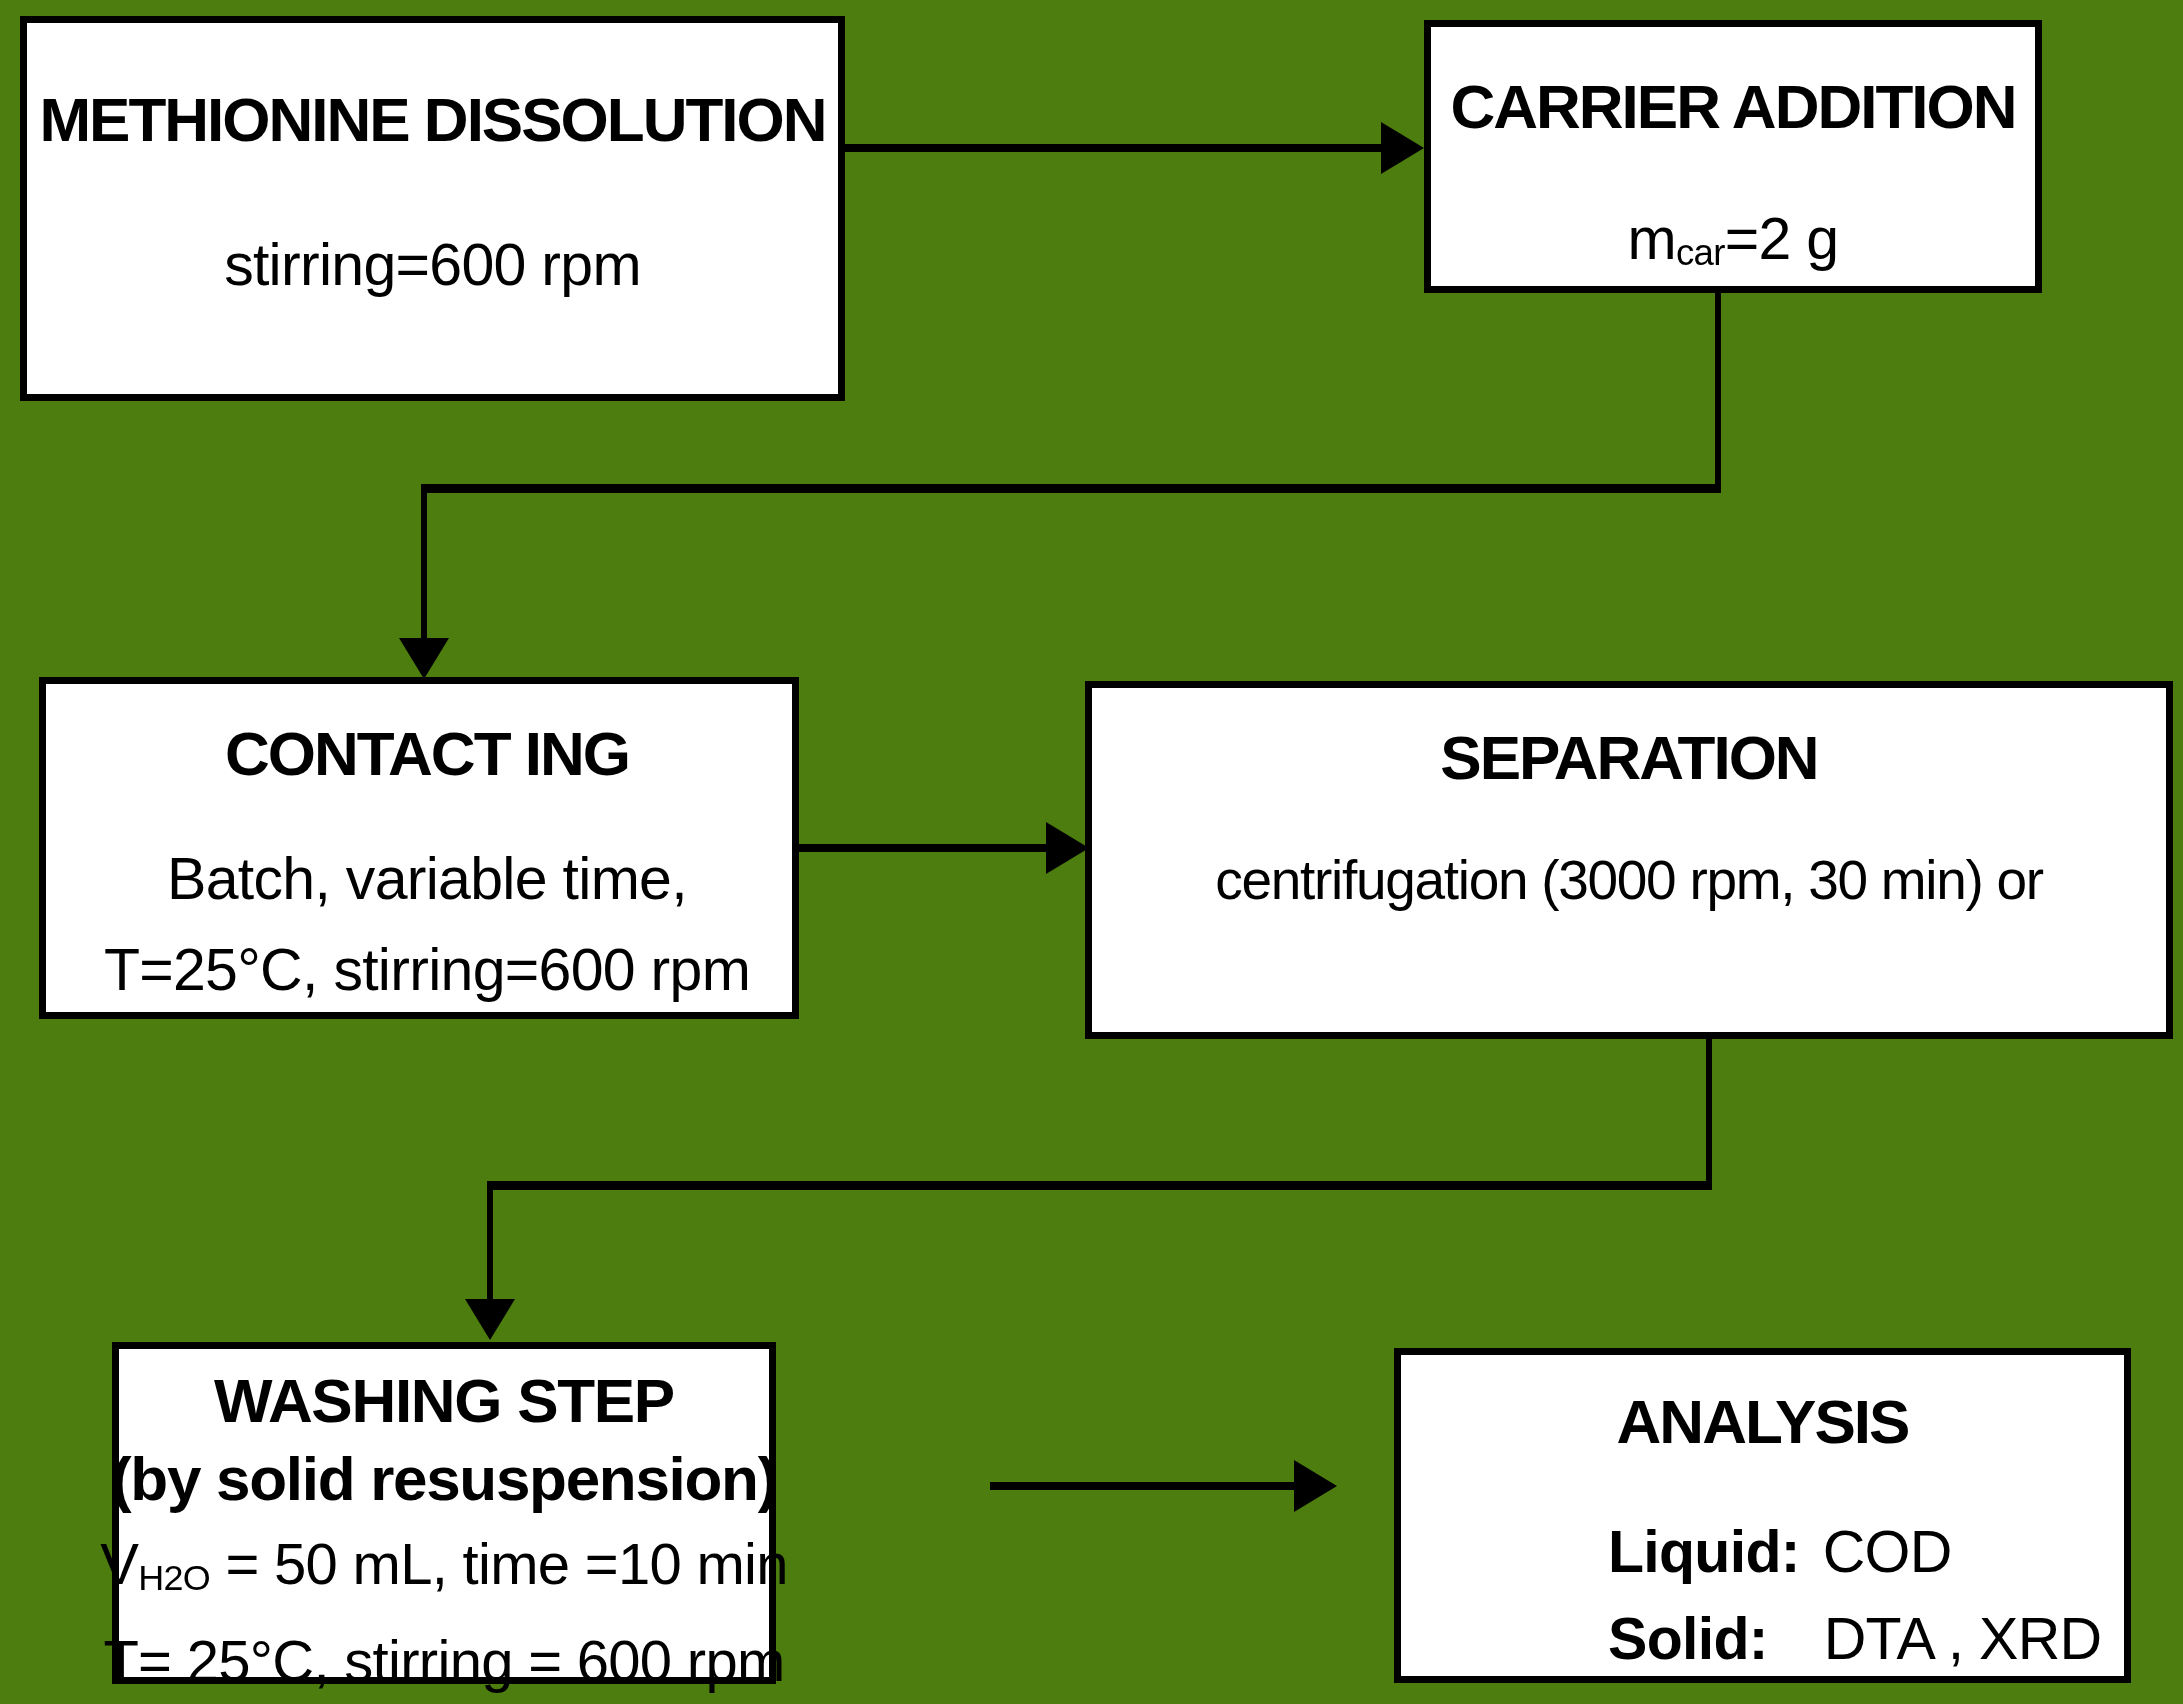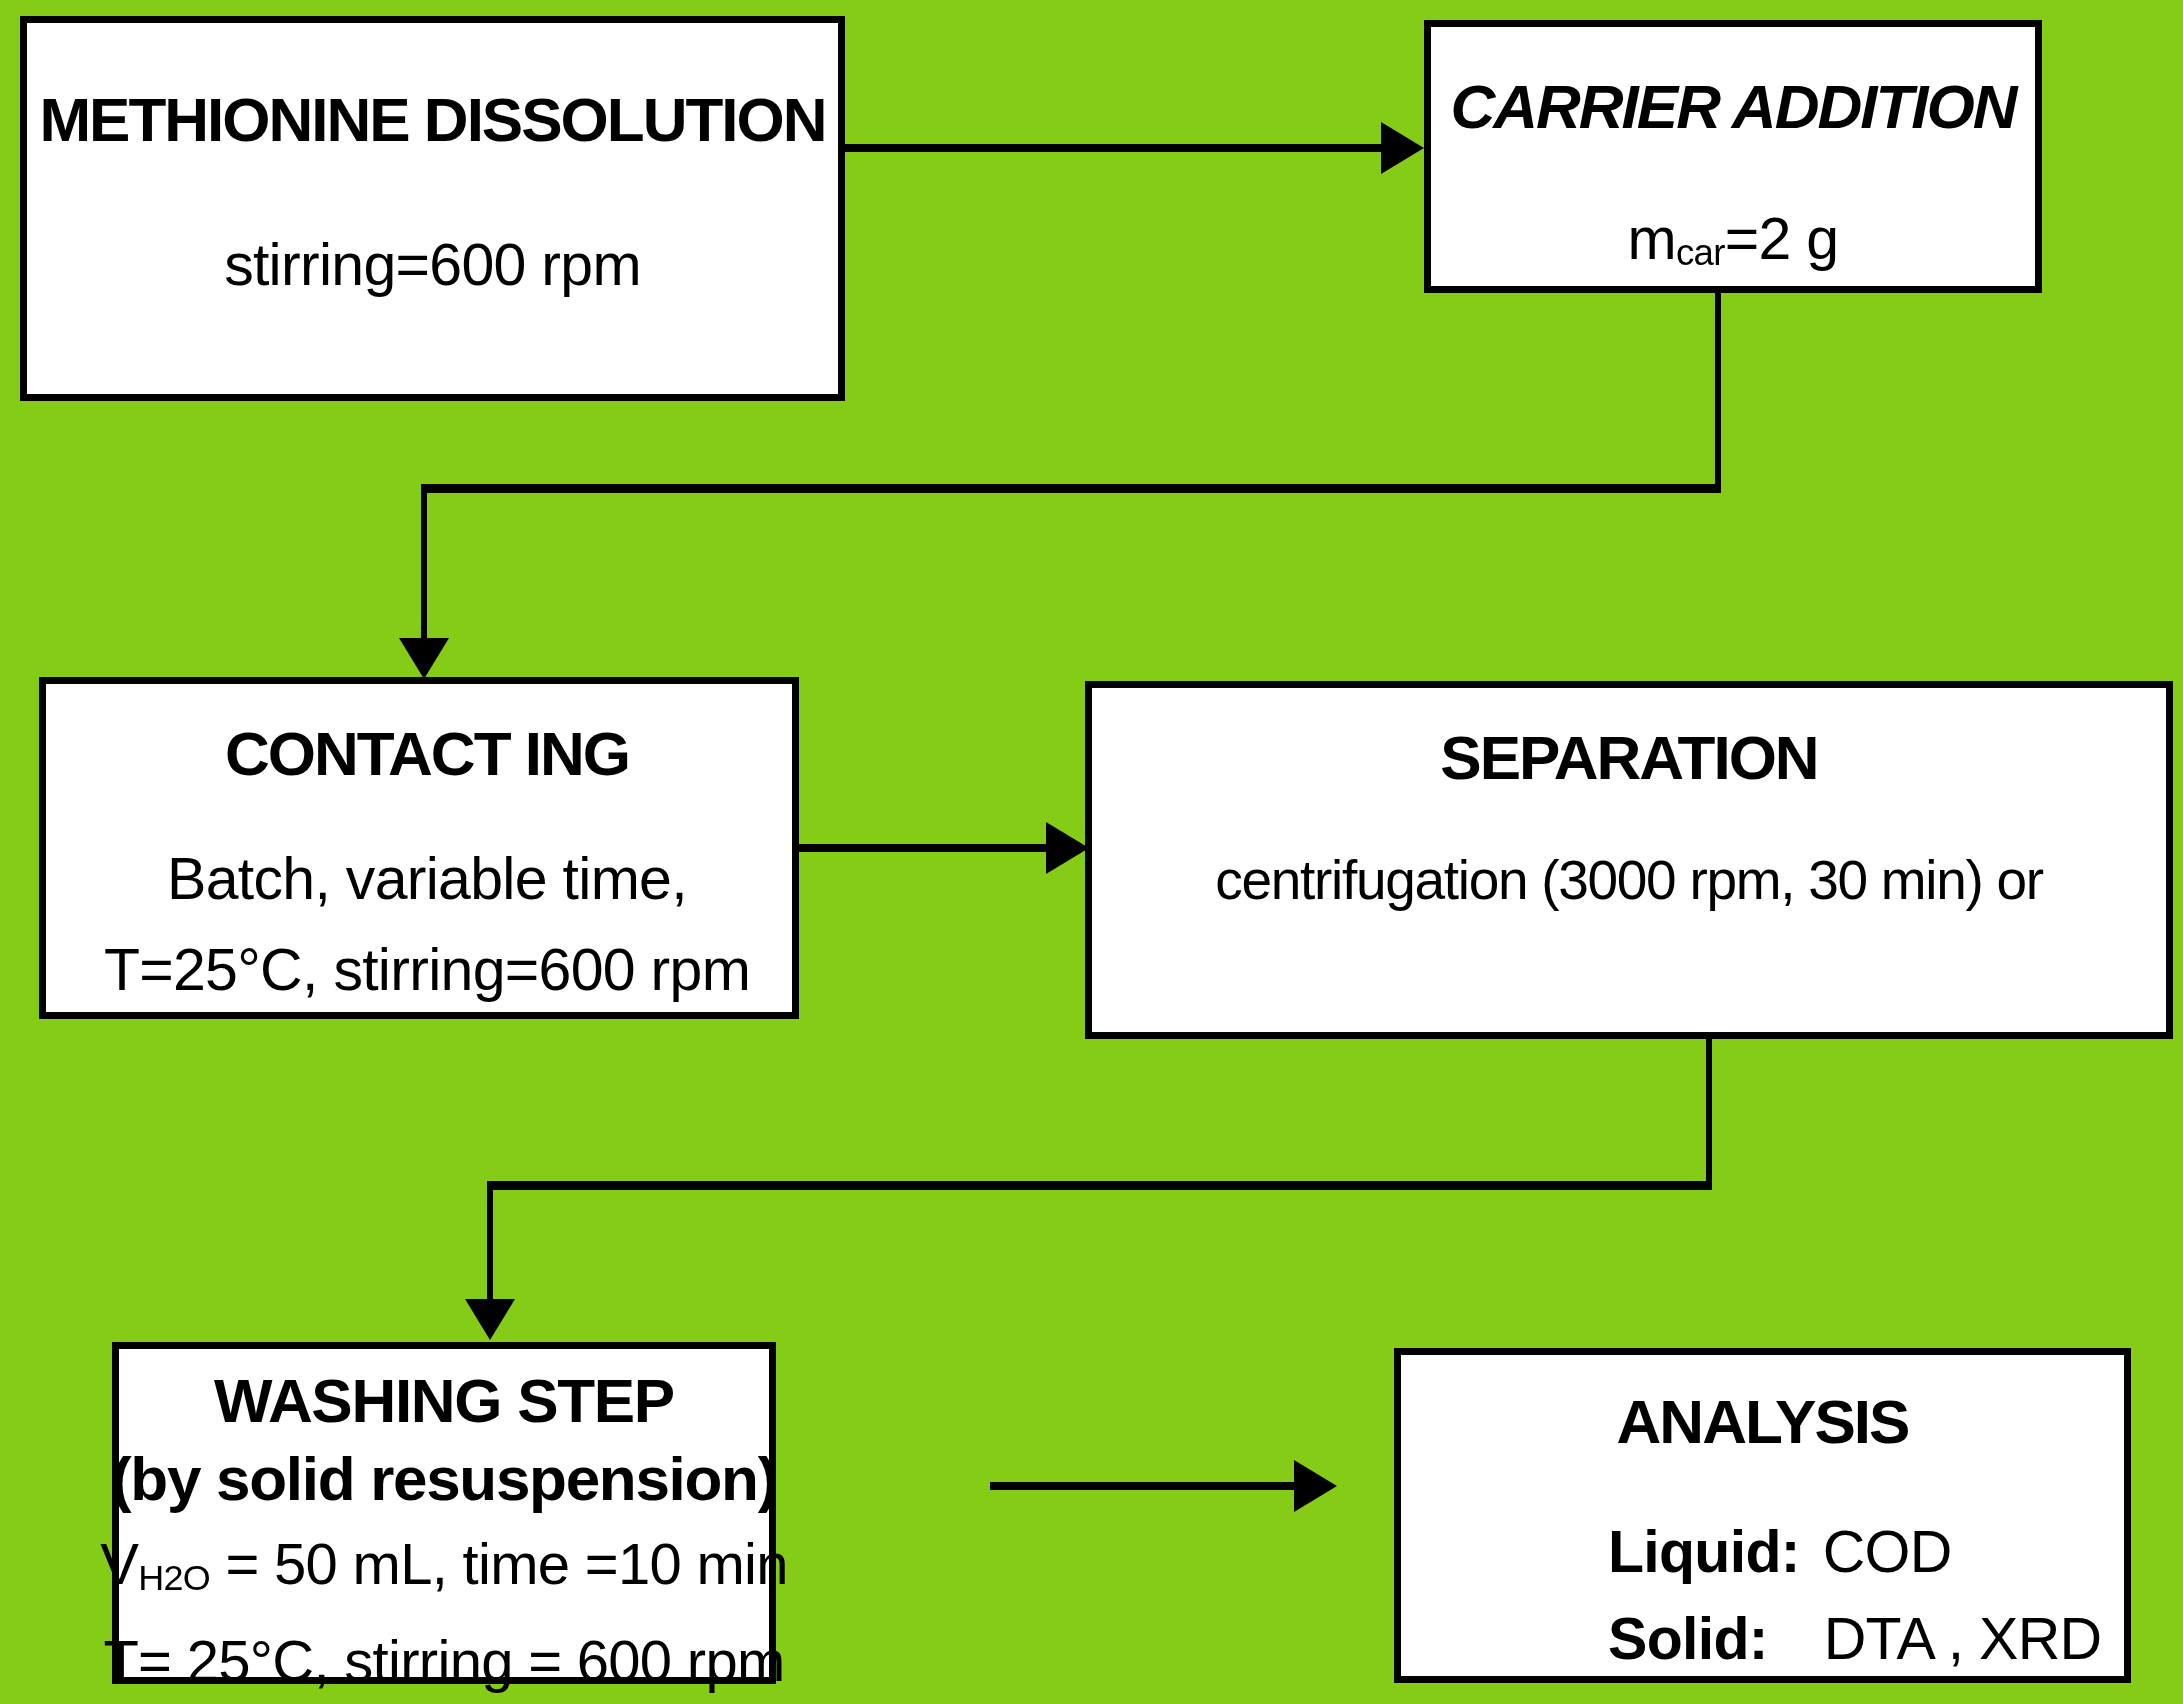--- a/index.html
+++ b/index.html
@@ -1,20 +1,20 @@
 <!DOCTYPE html>
 <html style="font-size:10.5px"><head>
 <meta charset="utf-8">
 <style>
   html, body { margin: 0; padding: 0; background: #ffffff; }
   #canvas {
     position: relative;
     width: 2183px;
     height: 1705px;
-    background: #84cc16;
+    background: #4d7c0f;
     font-family: "Liberation Sans", sans-serif;
     color: #000000;
     overflow: hidden;
   }
   .box {
     position: absolute;
     border: 7.2px solid #000000;
     background: #ffffff;
     box-sizing: border-box;
     display: flex;
@@ -40,21 +40,21 @@
     vertical-align: -0.16em;
     letter-spacing: -0.7px;
   }
   .lbl { font-weight: 700; }
 
   #box-dissolution { left: 20px;   top: 16.4px;   width: 825px; height: 385px; }
   #box-dissolution .title { margin-top: 66px; }
   #box-dissolution .body  { margin-top: 69px; }
 
   #box-carrier { left: 1424px; top: 20px; width: 618px; height: 273px; }
-  #box-carrier .title { margin-top: 49px; font-style: italic; }
+  #box-carrier .title { margin-top: 49px; }
   #box-carrier .body  { margin-top: 56px; }
 
   #box-contacting { left: 39px; top: 677px; width: 760px; height: 342px; padding-left: 16px; }
   #box-contacting .title { margin-top: 39px; }
   #box-contacting .body  { margin-top: 49px; }
 
   #box-separation { left: 1085px; top: 681px; width: 1088px; height: 358px; text-align: right; }
   #box-separation .title { margin-top: 39px; }
   #box-separation .body  { margin-top: 46px; font-size: 55px; letter-spacing: -1.3px; }
 

